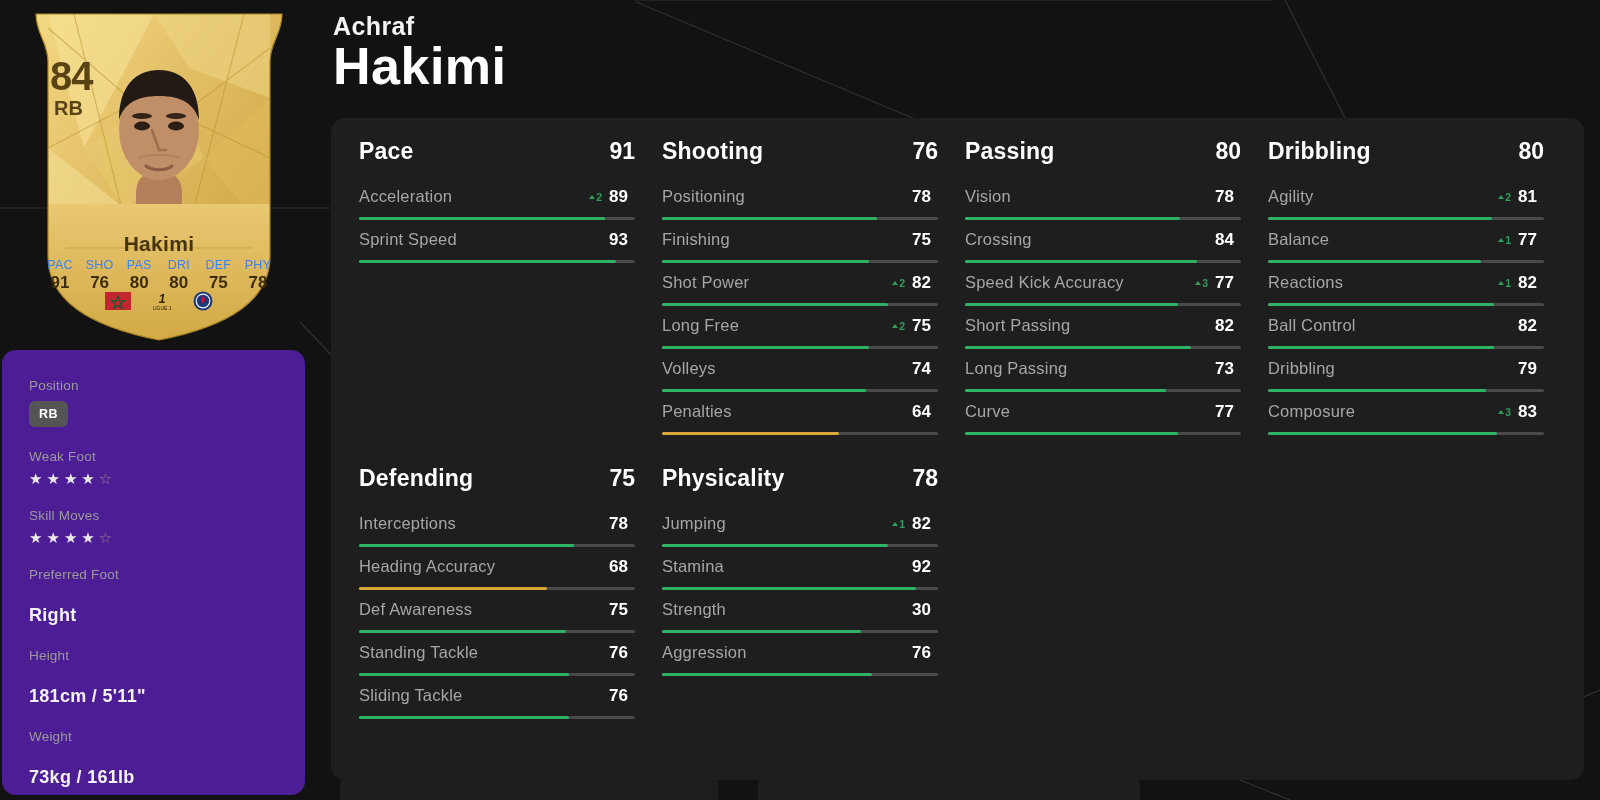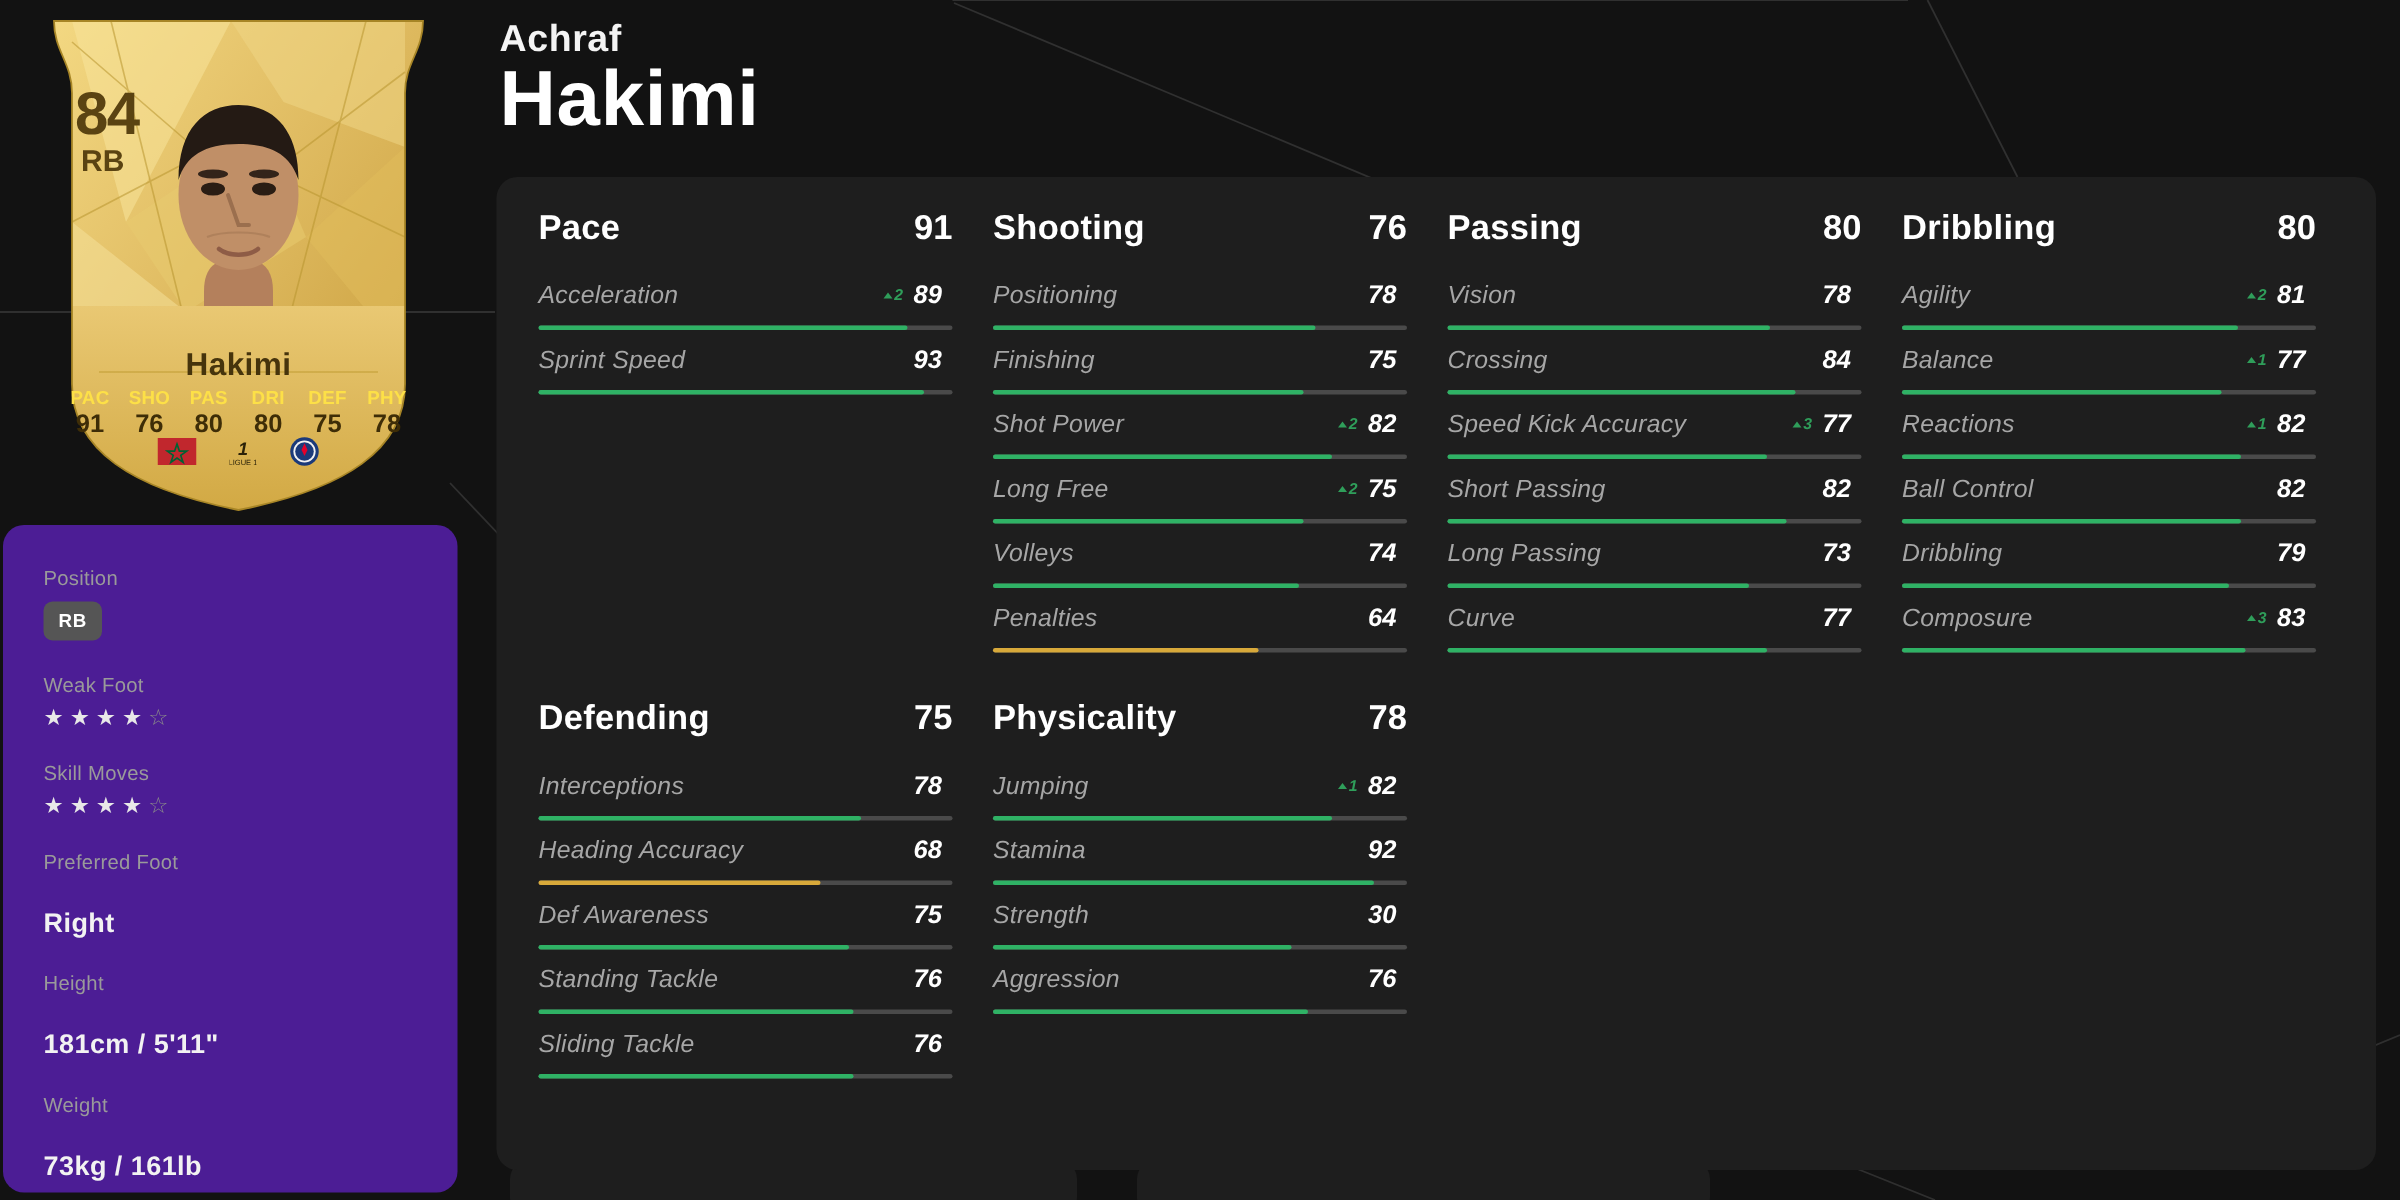--- a/index.html
+++ b/index.html
@@ -19,21 +19,21 @@
   .card-svg { display: block; }
   .card-rating { position: absolute; left: 36px; top: 48px; color: #5a4312; font-weight: bold;
                  font-size: 40px; line-height: 1; letter-spacing: -1px; }
   .card-pos { position: absolute; left: 40px; top: 90px; color: #5a4312; font-weight: bold;
               font-size: 20px; line-height: 1; }
   .card-name { position: absolute; left: 0; right: 0; top: 224px; text-align: center;
                color: #46340c; font-weight: bold; font-size: 21px; letter-spacing: .3px; }
   .card-stats { position: absolute; left: 28px; right: 28px; top: 250px;
                 display: flex; justify-content: space-between; }
   .cs { text-align: center; width: 36px; }
-  .cs .k { color: #fde047; font-weight: bold; font-size: 12.5px; letter-spacing: .2px; }
+  .cs .k { color: #3b82f6; font-weight: normal; font-size: 12.5px; letter-spacing: .2px; }
   .cs .v { color: #3e2d07; font-weight: bold; font-size: 17px; margin-top: 1px; }
   .card-badges { position: absolute; left: 0; right: 0; top: 283px;
                  display: flex; justify-content: center; gap: 22px; align-items: center; }
 
   
   .side { position: absolute; left: 2px; top: 350px; width: 303px; height: 445px;
           background: #4c1d95; border-radius: 14px; padding: 28px 0 0 27px; z-index: 2; }
   .side .lbl { color: #9a9a9a; font-size: 13.5px; letter-spacing: .2px; }
   .side .val { color: #f2f2f2; font-size: 18px; font-weight: bold; margin-top: 23px; letter-spacing: .3px; }
   .blk { margin-bottom: 22px; }
@@ -56,21 +56,21 @@
   .grid2 { position: absolute; left: 28px; top: 347px;
            display: grid; grid-template-columns: repeat(4, 303px); }
 
   .group { width: 276px; }
   .grp-head { display: flex; justify-content: space-between; align-items: baseline;
               padding-bottom: 12px; }
   .grp-head .n { color: #ffffff; font-size: 23px; font-weight: bold; letter-spacing: .2px; }
   .grp-head .v { color: #ffffff; font-size: 23px; font-weight: bold; }
 
   .row { padding-top: 10px; }
-  .row-top { display: flex; align-items: baseline; justify-content: space-between; font-style: italic; }
+  .row-top { display: flex; align-items: baseline; justify-content: space-between; }
   .row-name { color: #a6a6a6; font-size: 16.5px; letter-spacing: .2px; }
   .row-right { display: flex; align-items: baseline; gap: 7px; }
   .row-val { color: #ffffff; font-size: 17px; font-weight: bold; min-width: 26px; text-align: left; }
   .boost { font-size: 10.5px; font-weight: bold; display: inline-flex; align-items: center; gap: 1px;
            line-height: 1; position: relative; top: -3px; }
   .boost.up { color: #2f9e5a; }
   .boost .caret { display: inline-block; width: 0; height: 0;
                   border-left: 3px solid transparent; border-right: 3px solid transparent;
                   border-bottom: 4px solid currentColor; }
   .bar { position: relative; height: 3px; background: #4a4a4a; border-radius: 2px; margin-top: 10px; }

